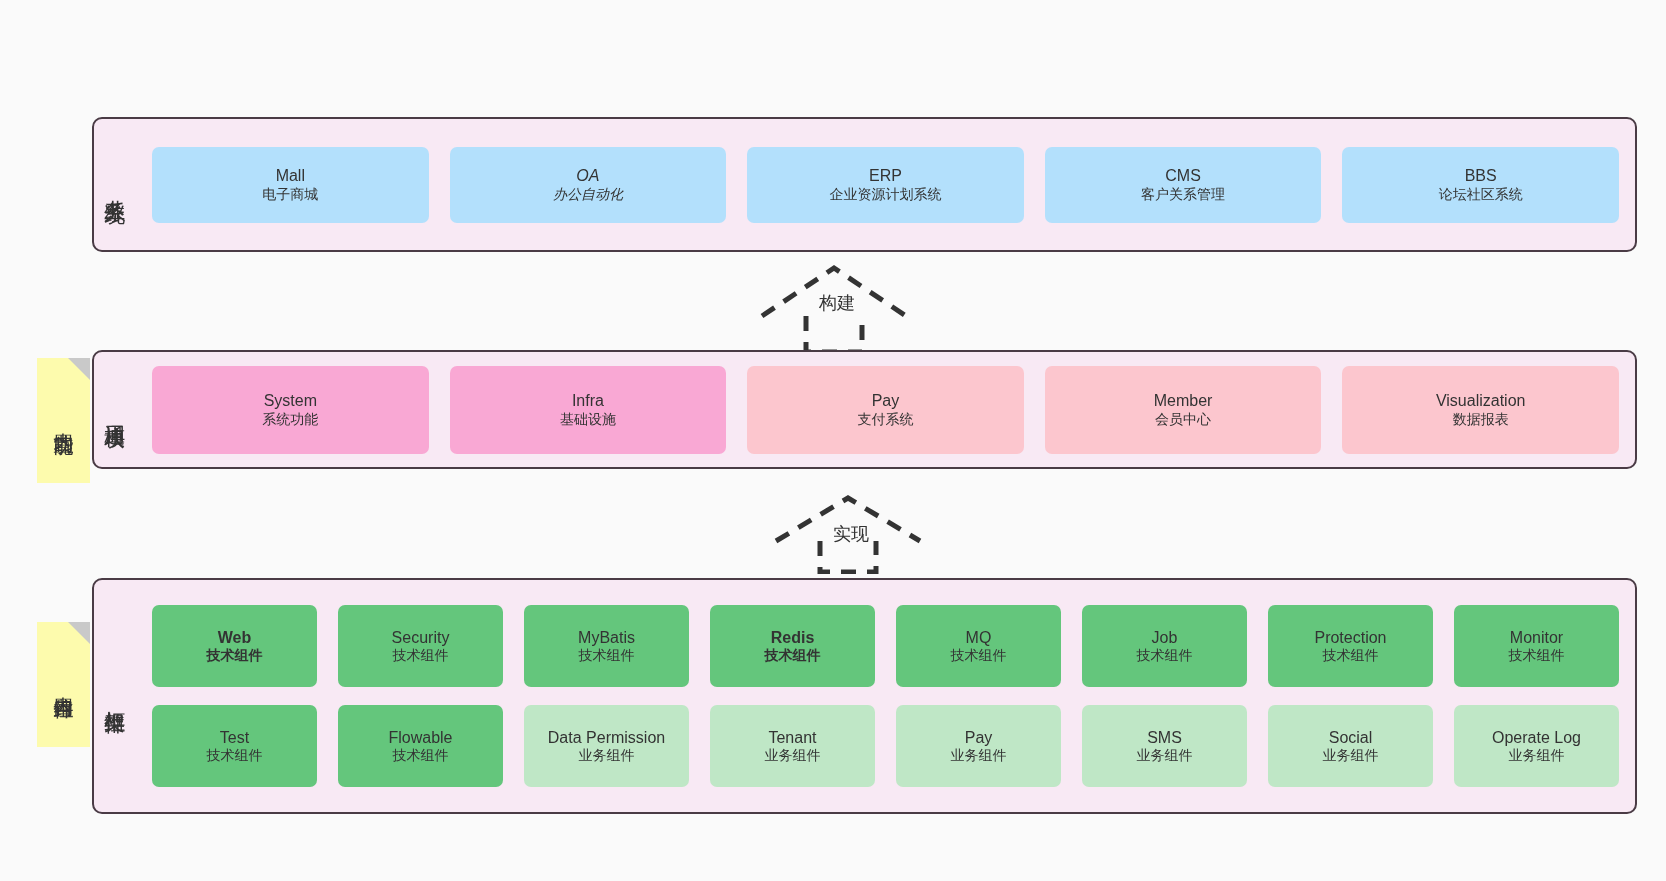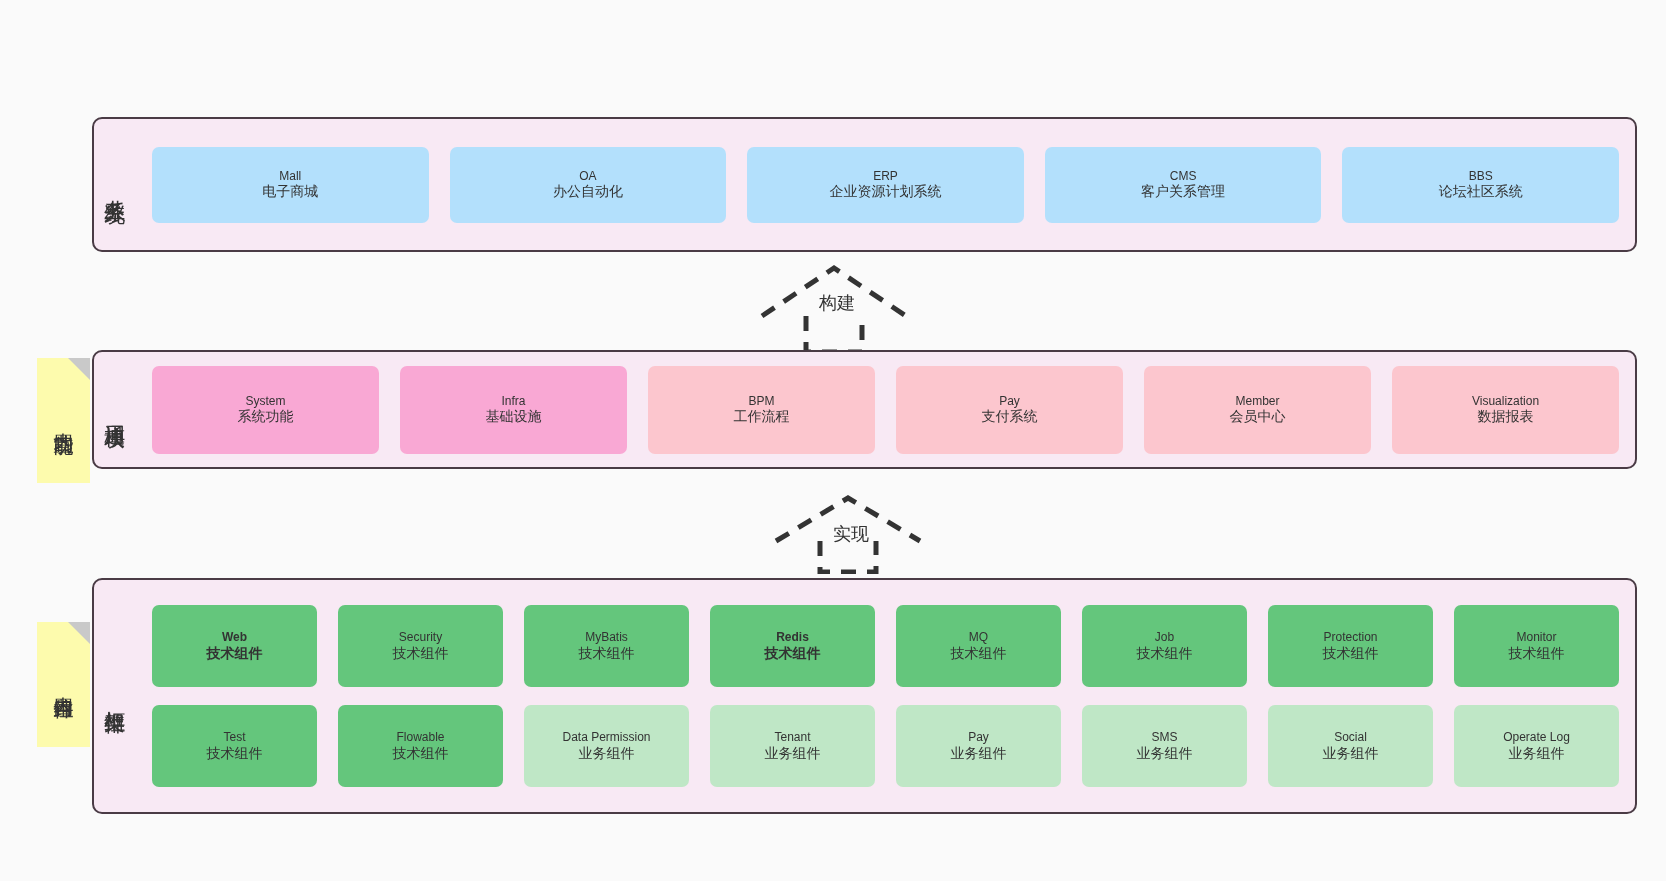--- a/index.html
+++ b/index.html
@@ -70,21 +70,21 @@
     border-radius: 7px;
     display: flex;
     flex-direction: column;
     align-items: center;
     justify-content: center;
     text-align: center;
     box-sizing: border-box;
     padding: 6px 8px;
     line-height: 1.22;
   }
-  .card .t1 { font-size: 12px; }
+  .card .t1 { font-size: 16px; }
   .card .t2 { font-size: 14px; }
 
   .c-blue       { background: #b3e0fc; }
   .c-red        { background: #f9a8d4; }
   .c-pink       { background: #fcc6ce; }
   .c-green      { background: #64c67c; }
   .c-lightgreen { background: #bfe7c6; }
 
   
   .note {
@@ -132,21 +132,21 @@
 <div id="canvas">
 
   <div class="layer" id="layer-business" style="left:92px; top:117px; width:1545px; height:135px;">
     <div class="layer-title">业务系统</div>
     <div class="layer-body">
       <div class="row" id="row-business">
           <div class="card c-blue" style="min-height: 76px;">
             <div class="t1">Mall</div>
             <div class="t2">电子商城</div>
           </div>
-          <div class="card c-blue" style="min-height: 76px;">
+          <div class="card c-blue" style="min-height: 76px; font-style: italic;">
             <div class="t1">OA</div>
             <div class="t2">办公自动化</div>
           </div>
           <div class="card c-blue" style="min-height: 76px;">
             <div class="t1">ERP</div>
             <div class="t2">企业资源计划系统</div>
           </div>
           <div class="card c-blue" style="min-height: 76px;">
             <div class="t1">CMS</div>
             <div class="t2">客户关系管理</div>
@@ -178,24 +178,20 @@
       <div class="row" id="row-common">
           <div class="card c-red" style="min-height: 88px;">
             <div class="t1">System</div>
             <div class="t2">系统功能</div>
           </div>
           <div class="card c-red" style="min-height: 88px;">
             <div class="t1">Infra</div>
             <div class="t2">基础设施</div>
           </div>
           <div class="card c-pink" style="min-height: 88px;">
-            <div class="t1">BPM</div>
-            <div class="t2">工作流程</div>
-          </div>
-          <div class="card c-pink" style="min-height: 88px;">
             <div class="t1">Pay</div>
             <div class="t2">支付系统</div>
           </div>
           <div class="card c-pink" style="min-height: 88px;">
             <div class="t1">Member</div>
             <div class="t2">会员中心</div>
           </div>
           <div class="card c-pink" style="min-height: 88px;">
             <div class="t1">Visualization</div>
             <div class="t2">数据报表</div>

